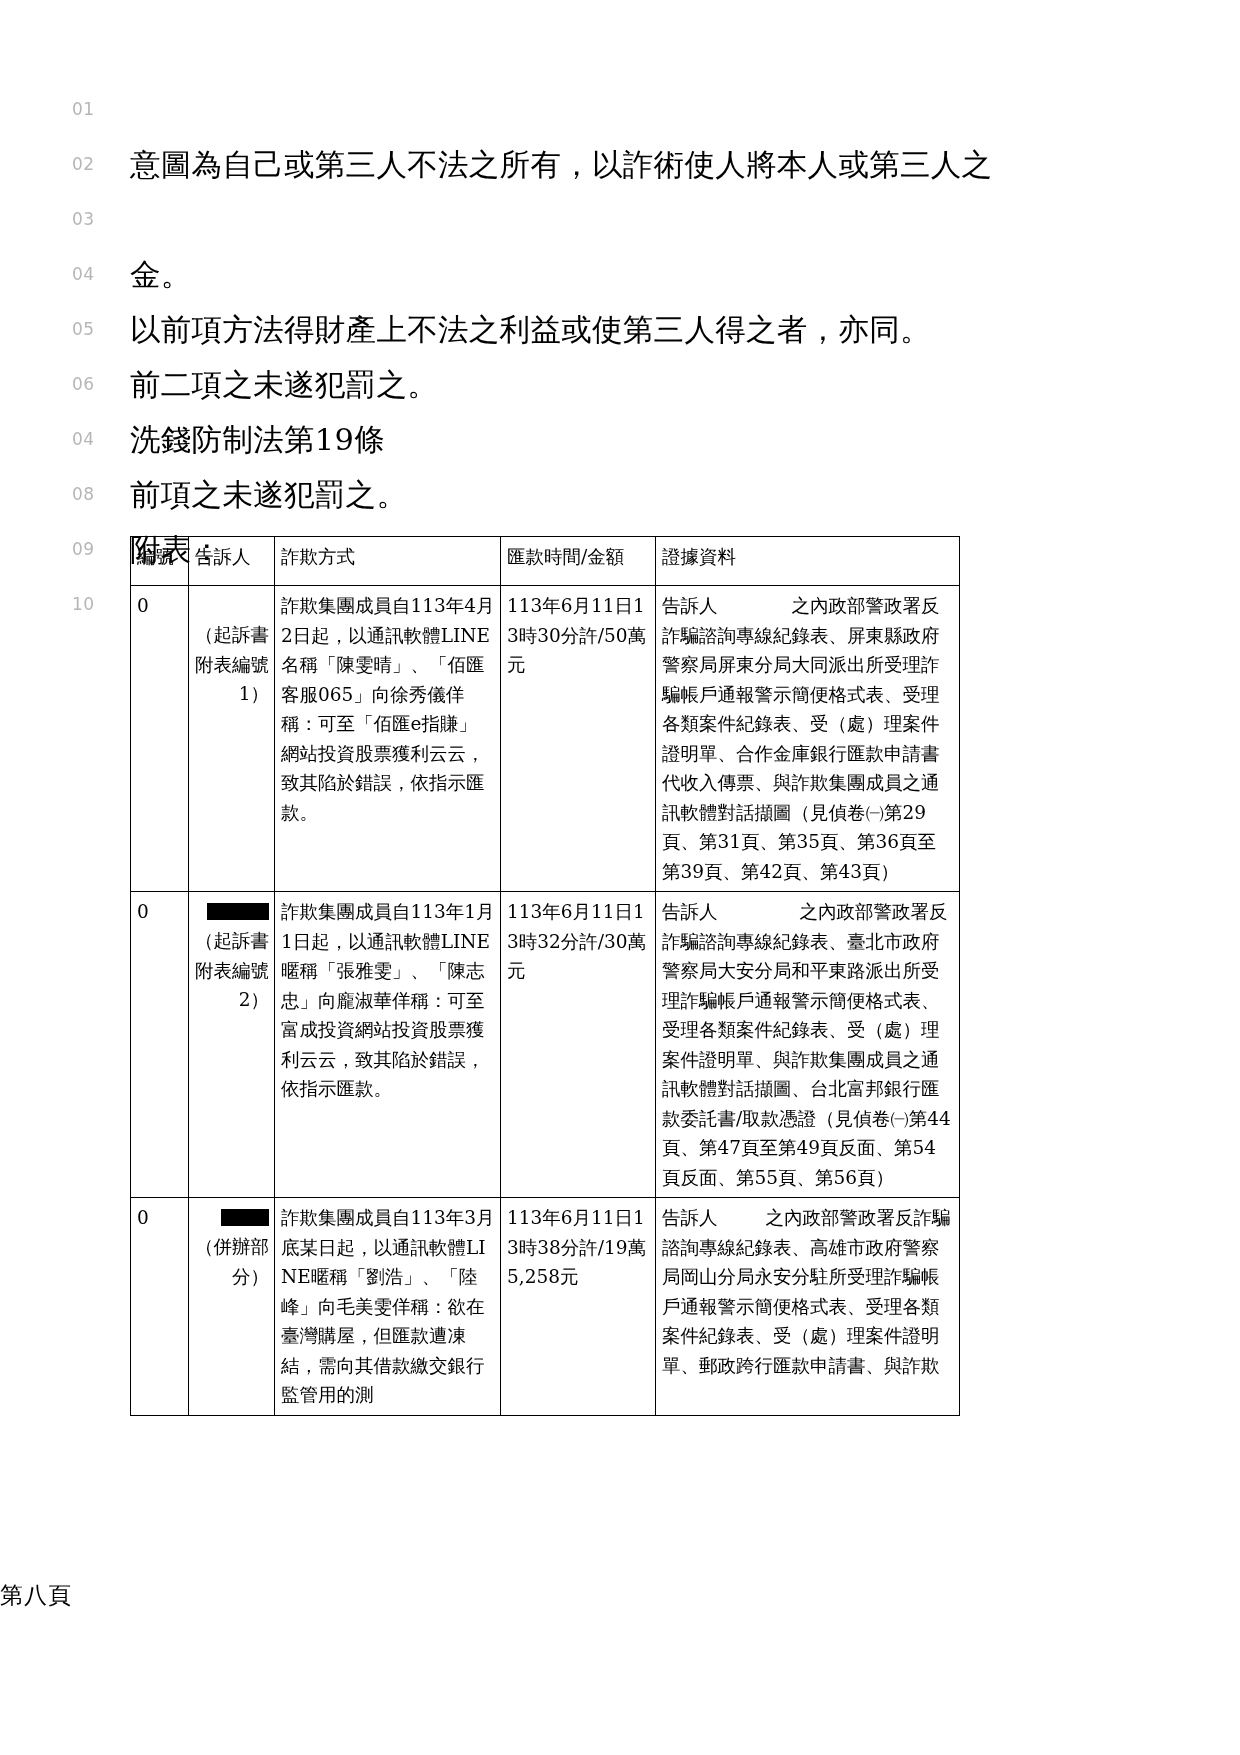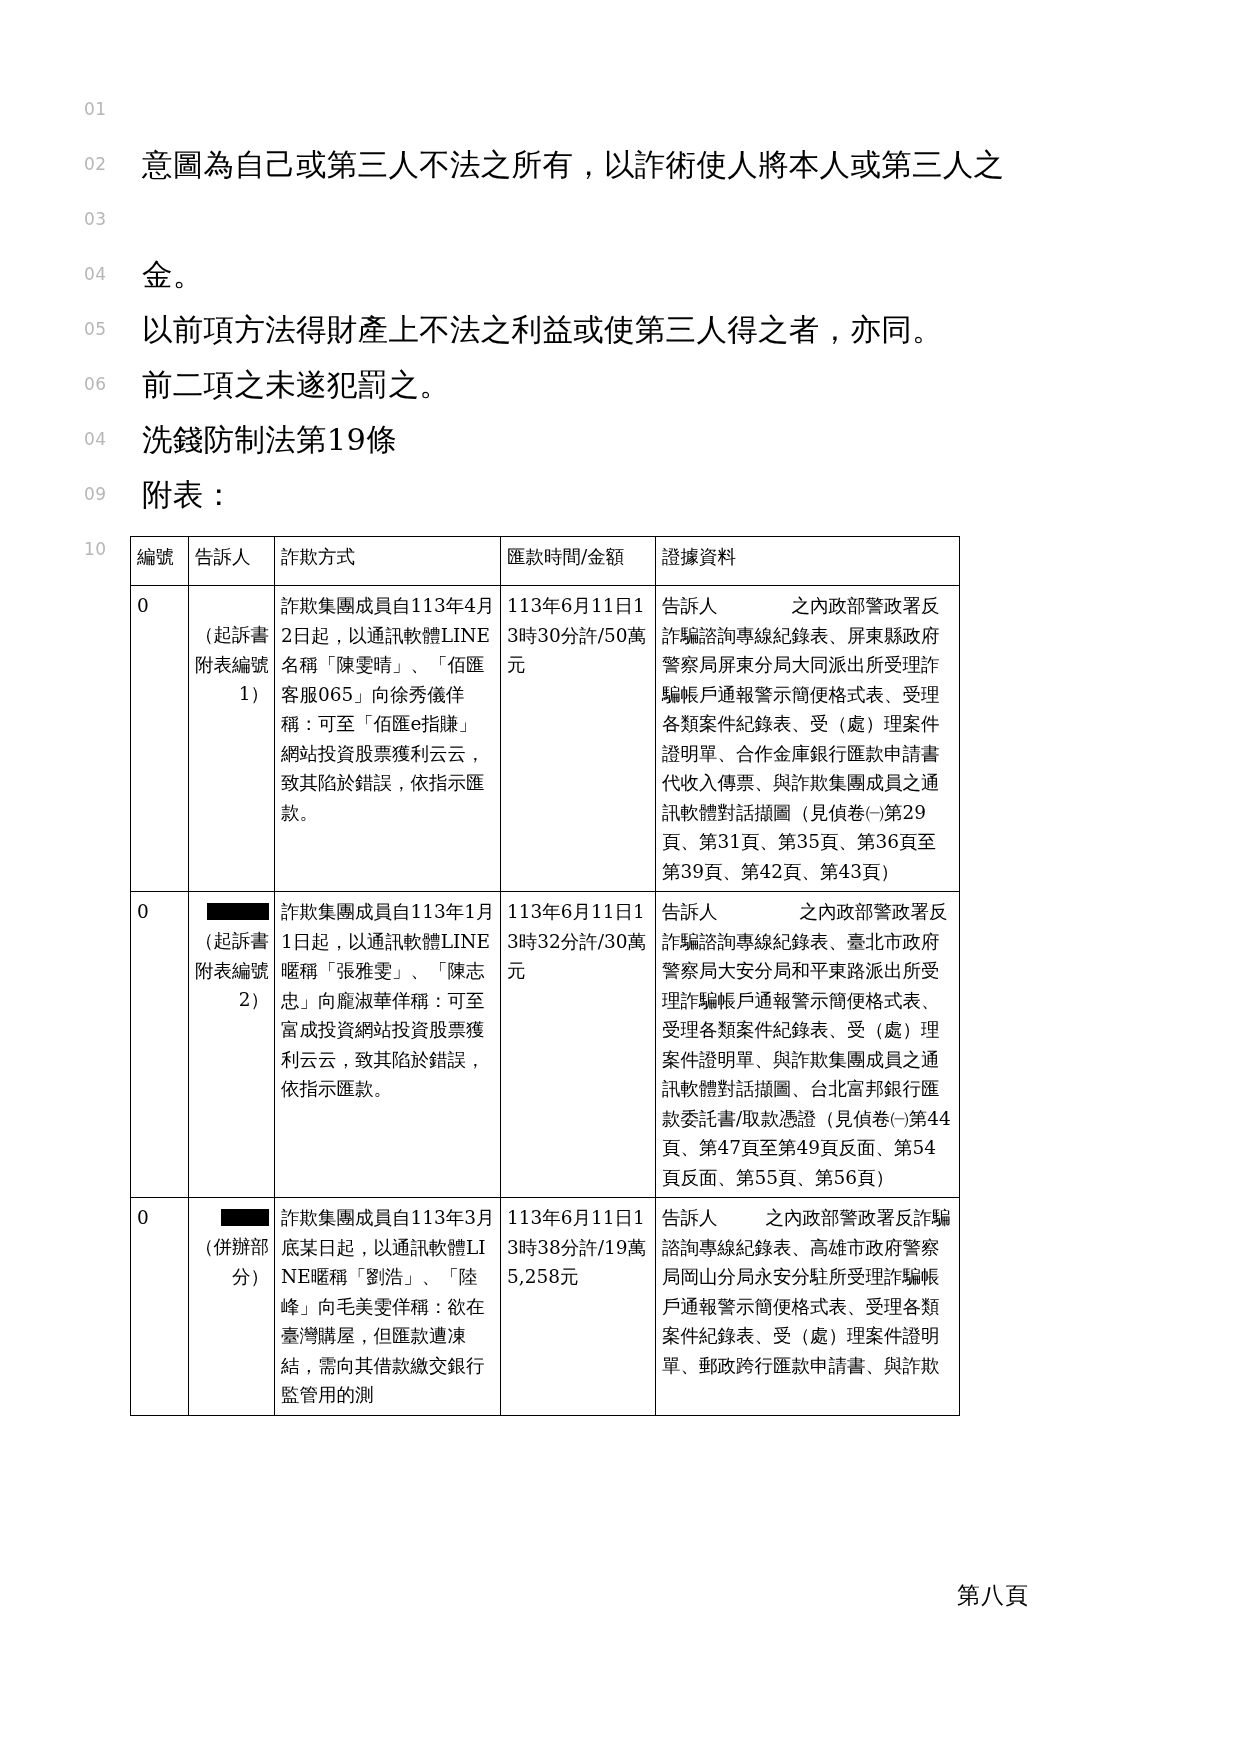--- a/index.html
+++ b/index.html
@@ -20,21 +20,21 @@
   .page {
     position: relative;
     width: 1240px;
     height: 1755px;
     box-sizing: border-box;
   }
 
   
   .body-lines {
     position: absolute;
-    left: 12px;
+    left: 0;
     top: 82px;
     width: 1172px;
   }
   .body-line {
     position: relative;
     display: block;
     height: 55px;
     line-height: 55px;
   }
   .line-no {
@@ -119,25 +119,24 @@
   .evid-gap-1 { display: inline-block; width: 74px; }
   .evid-gap-2 { display: inline-block; width: 82px; }
   .evid-gap-3 { display: inline-block; width: 48px; }
 
   
   .footer {
     position: absolute;
     left: 0;
     top: 1580px;
     width: 992px;
-    text-align: right;
+    text-align: left;
     font-size: 23px;
     letter-spacing: 1px;
     font-family: "DejaVu Serif", "Liberation Serif", serif;
-    margin-left: 37px;
   }
 </style>
 </head>
 <body>
 
 <div class="page">
 
   <div class="body-lines">
 
     <div class="body-line">
@@ -166,20 +165,24 @@
     <div class="body-line">
       <span class="line-no">06</span>
       <span class="line-text">前二項之未遂犯罰之。</span>
     </div>
 
     <div class="body-line">
       <span class="line-no">04</span>
       <span class="line-text">洗錢防制法第19條</span>
     </div>
 
+    <div class="body-line">
+      <span class="line-no">08</span>
+      <span class="line-text">前項之未遂犯罰之。</span>
+    </div>
 
     <div class="body-line">
       <span class="line-no">09</span>
       <span class="line-text">附表：</span>
     </div>
 
     <div class="body-line">
       <span class="line-no">10</span>
     </div>
 

